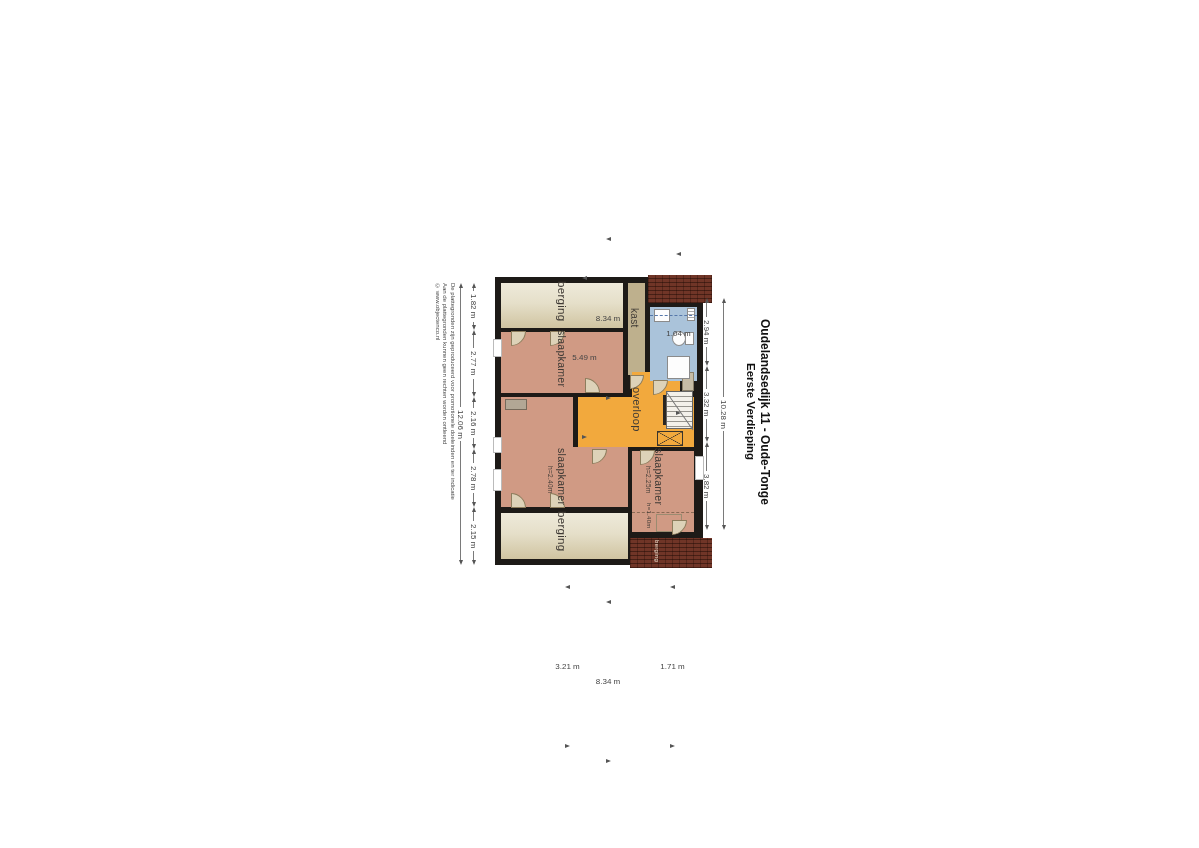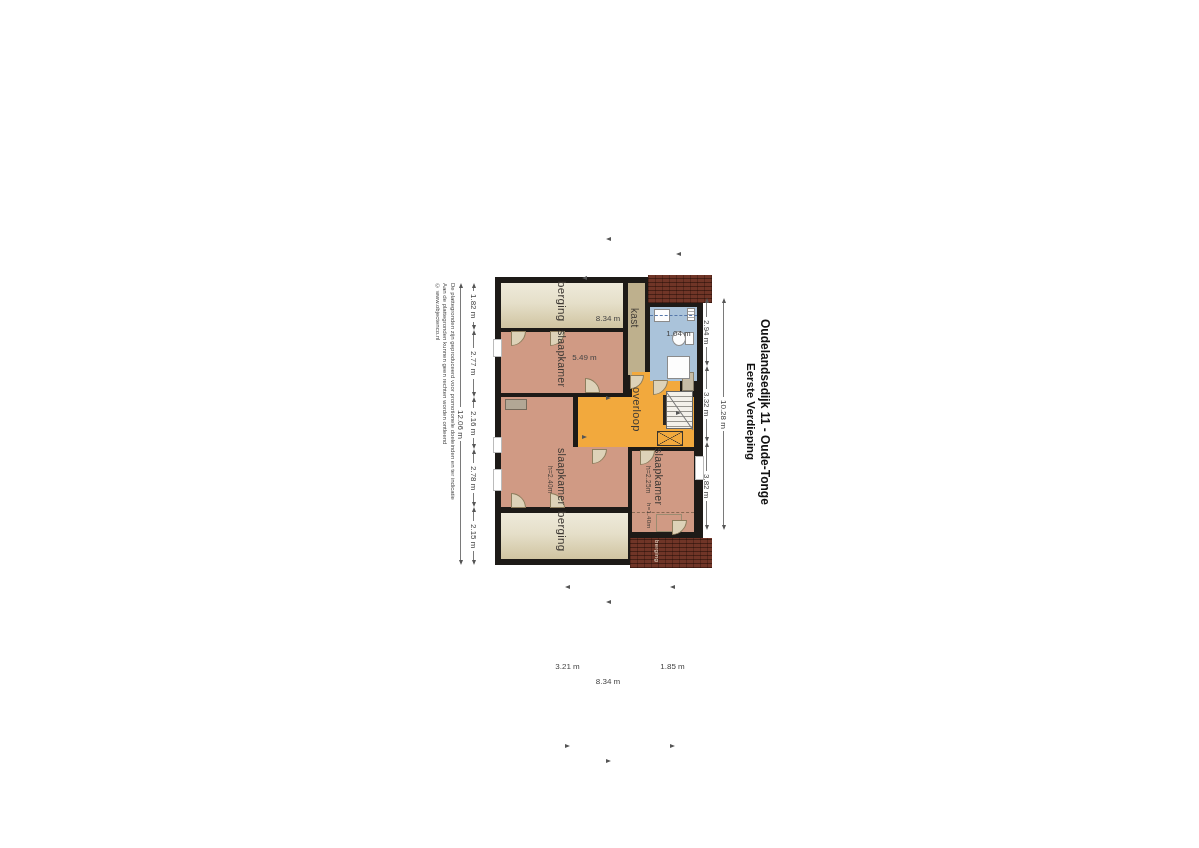--- a/index.html
+++ b/index.html
@@ -144,21 +144,21 @@
 <div class="dim dimh" style="left:505px;top:585px;width:125px;">
   <span class="ah l"></span>
     <span class="ln"></span>
     <span class="lbl">3.21 m</span>
     <span class="ln"></span>
     <span class="ah r"></span>
 </div>
 <div class="dim dimh" style="left:634px;top:585px;width:77px;">
   <span class="ah l"></span>
     <span class="ln"></span>
-    <span class="lbl">1.85 m</span>
+    <span class="lbl">1.71 m</span>
     <span class="ln"></span>
     <span class="ah r"></span>
 </div>
 <div class="dim dimh" style="left:505px;top:600px;width:206px;">
   <span class="ah l"></span>
     <span class="ln"></span>
     <span class="lbl">8.34 m</span>
     <span class="ln"></span>
     <span class="ah r"></span>
 </div>

